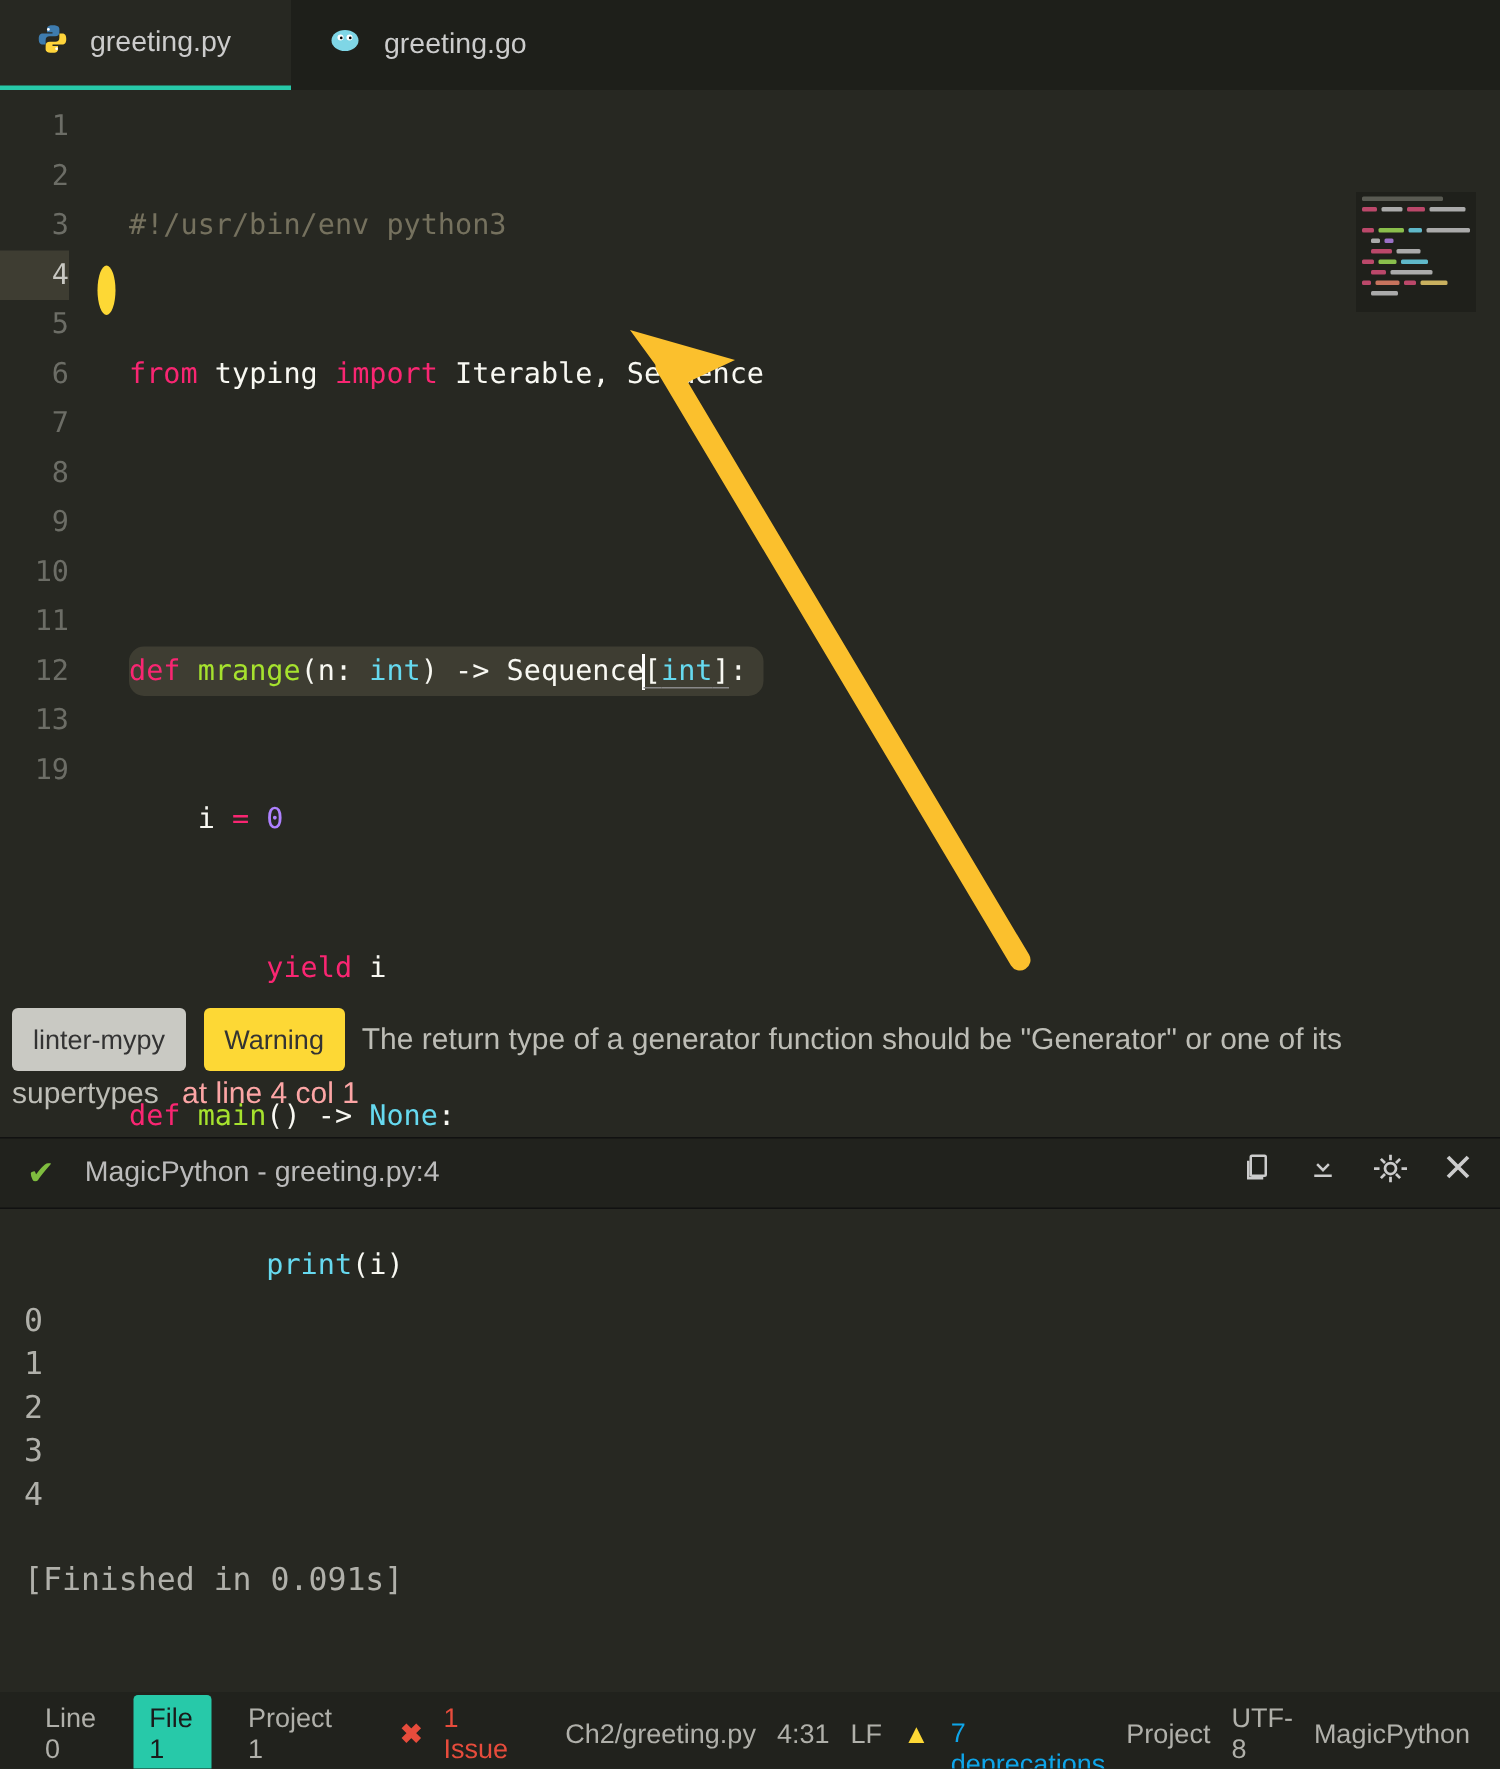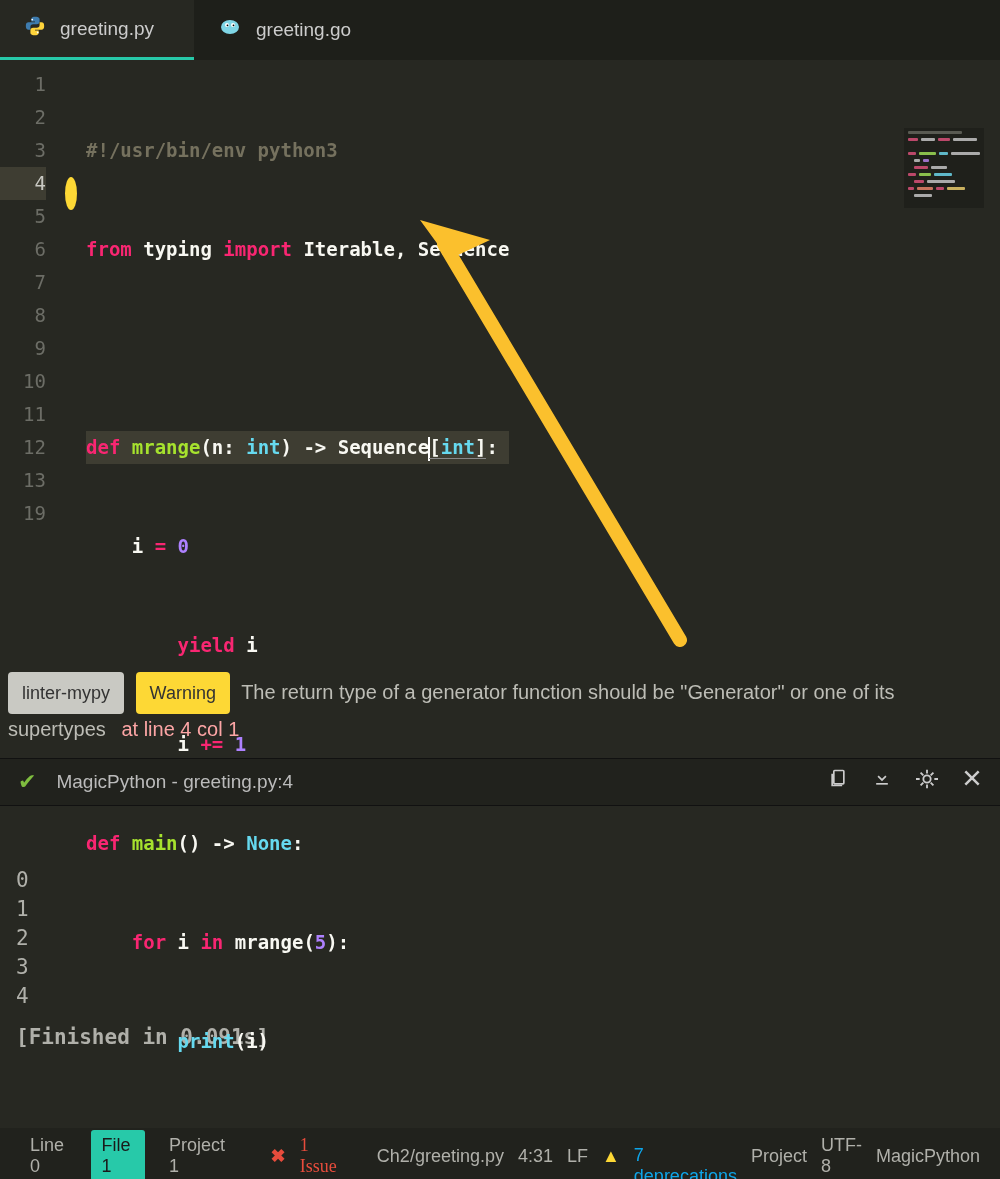--- a/index.html
+++ b/index.html
@@ -13,23 +13,23 @@
 .icon-go { color:#7fd6e6; font-size:22px; }
 
 
 .editor { position:relative; display:flex; background:#272822; height:590px; }
 .gutter { background:#272822; width:56px; flex-shrink:0; text-align:right; padding-right:10px; padding-top:8px; }
 .ln { color:#6c6d66; font-size:19px; line-height:33px; font-family:Menlo,Consolas,monospace; }
 .ln.cur { background:#3e3d32; color:#c8c8c2; }
 .marker-col { width:30px; flex-shrink:0; padding-top:8px; }
 .marker-col div { height:33px; }
 .marker { width:12px; height:12px; background:#fdd835; border-radius:50%; margin:10px auto; }
-.code { padding-top:8px; font-size:19px; line-height:33px; font-family:Menlo,Consolas,monospace; white-space:pre; position:relative;font-weight:bold; }
+.code { padding-top:8px; font-size:19px; line-height:33px; font-family:Menlo,Consolas,monospace; white-space:pre; position:relative; }
 .code .line { height:33px; }
-.code .line.cur { background:#3e3d32; }
+.code .line.cur { background:#3e3d32;border-radius:10px; }
 .c-cm { color:#75715e; }
 .c-kw { color:#f92672; }
 .c-fn { color:#a6e22e; }
 .c-ty { color:#66d9ef; }
 .c-nm { color:#ae81ff; }
 .c-op { color:#f92672; }
 .c-pn { color:#f8f8f2; }
 .c-id { color:#f8f8f2; }
 .underline { border-bottom:1px solid #888; }
 .cursor { display:inline-block; width:2px; height:24px; background:#fff; vertical-align:middle; margin:0 -1px; }
@@ -52,28 +52,28 @@
 
 .build-hdr { display:flex; align-items:center; justify-content:space-between; height:48px; padding:0 18px; background:#21221d; border-top:1px solid #111; border-bottom:1px solid #111; font-family:-apple-system,sans-serif; }
 .build-hdr .left { display:flex; align-items:center; gap:20px; }
 .check { color:#7fbd3f; font-size:22px; }
 .build-title { color:#bbb; font-size:19px; }
 .build-hdr .right { display:flex; gap:24px; }
 .tool-ic { color:#ccc; font-size:22px; cursor:pointer; }
 
 
 .output { background:#272822; padding:60px 16px 40px 16px; font-size:21px; line-height:29px; color:#b0b0aa; font-family:Menlo,Consolas,monospace; height:322px; }
-.output .fin { margin-top:12px;font-weight:bold; }
+.output .fin { margin-top:28px; }
 
 
 .status { display:flex; align-items:center; gap:14px; height:56px; padding:0 20px; background:#21221d; font-family:-apple-system,sans-serif; font-size:18px; color:#b0b0aa; }
 .status .seg { padding:5px 10px; border-radius:3px; }
 .status .seg.hl { background:#27c9a9; color:#1a1a1a; }
 .status .x { color:#e74c3c; font-weight:bold; }
-.status .iss { color:#e74c3c;font-family:Liberation Serif, serif; }
+.status .iss { color:#e74c3c; }
 .status .warn-tri { color:#fdd835; }
 .status .dep { color:#0ea5e9;margin-top:19px; }
 </style>
 </head>
 <body>
 
 <div class="tabs">
   <div class="tab active">
     <span class="icon-py">
       <svg width="22" height="22" viewBox="0 0 24 24">
@@ -124,23 +124,21 @@
         <div class="marker"></div>
       </div>
   </div>
   <div class="code">
     <div class="line"><span class="c-cm">#!/usr/bin/env python3</span></div>
     <div class="line"><span class="c-kw">from</span> <span class="c-id">typing</span> <span class="c-kw">import</span> <span class="c-id">Iterable</span><span class="c-pn">, </span><span class="c-id">Sequence</span></div>
     <div class="line"></div>
     <div class="line cur"><span class="c-kw">def</span> <span class="c-fn">mrange</span><span class="c-pn">(n: </span><span class="c-ty">int</span><span class="c-pn">) -&gt; </span><span class="c-id">Sequence</span><span class="cursor"></span><span class="c-pn underline">[</span><span class="c-ty underline">int</span><span class="c-pn underline">]</span><span class="c-pn">:</span></div>
     <div class="line">    <span class="c-id">i </span><span class="c-op">=</span><span> </span><span class="c-nm">0</span></div>
     <div class="line">        <span class="c-kw">yield</span><span class="c-id"> i</span></div>
-    <div class="line">        <span class="c-id">i </span><span class="c-op">+=</span><span> </span><span class="c-nm">1</span></div>
     <div class="line"><span class="c-kw">def</span><span> </span><span class="c-fn">main</span><span class="c-pn">() -&gt; </span><span class="c-ty">None</span><span class="c-pn">:</span></div>
-    <div class="line">    <span class="c-kw">for</span><span class="c-id"> i </span><span class="c-kw">in</span><span> </span><span class="c-id">mrange(</span><span class="c-nm">5</span><span class="c-pn">):</span></div>
     <div class="line">        <span class="c-ty">print</span><span class="c-pn">(i)</span></div>
     
     
     
   </div>
 
   <div class="minimap">
     <div class="mini-line">
         <div class="blk" style="width:54px;background:#595a52"></div>
       </div>

